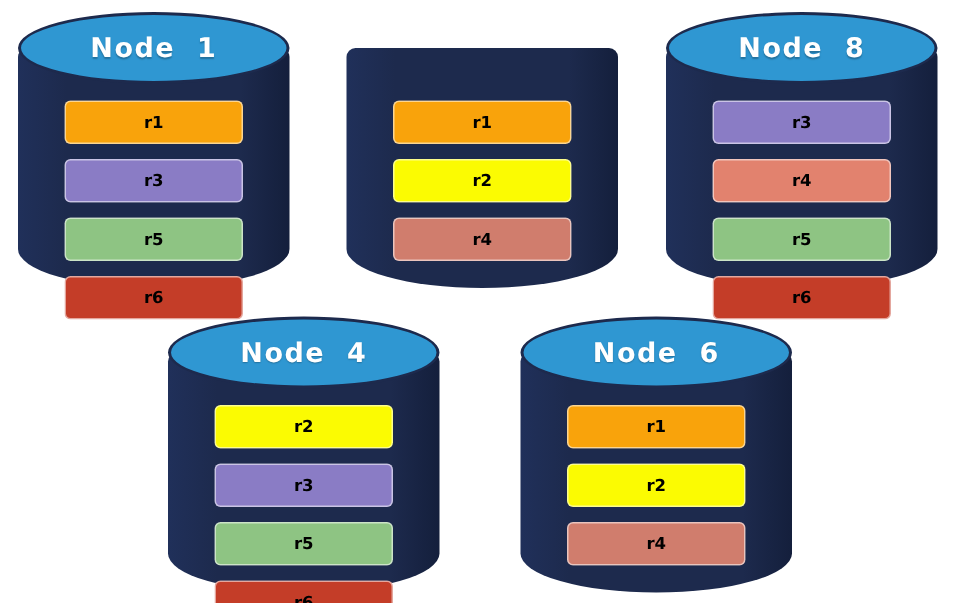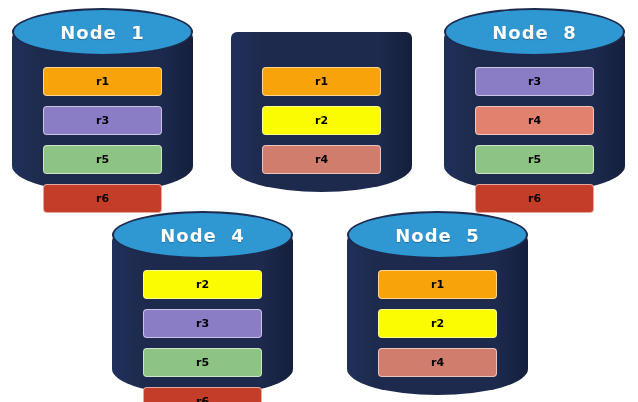--- a/index.html
+++ b/index.html
@@ -124,21 +124,21 @@
       <div class="bar" style="background: rgb(251, 251, 2);">r2</div>
       <div class="bar" style="background: rgb(138, 124, 197);">r3</div>
       <div class="bar" style="background: rgb(142, 196, 131);">r5</div>
       <div class="bar" style="background: rgb(196, 61, 40);">r6</div>
     </div>
   </div>
 
   <div class="cylinder n5">
     <div class="cyl-body"></div>
     <div class="cyl-top">
-      <span class="node-title">Node  5</span>
+      <span class="node-title">Node  6</span>
     </div>
     <div class="bars">
       <div class="bar" style="background: rgb(249, 163, 11);">r1</div>
       <div class="bar" style="background: rgb(251, 251, 2);">r2</div>
       <div class="bar" style="background: rgb(208, 125, 109);">r4</div>
     </div>
   </div>
 
 </div>
 

